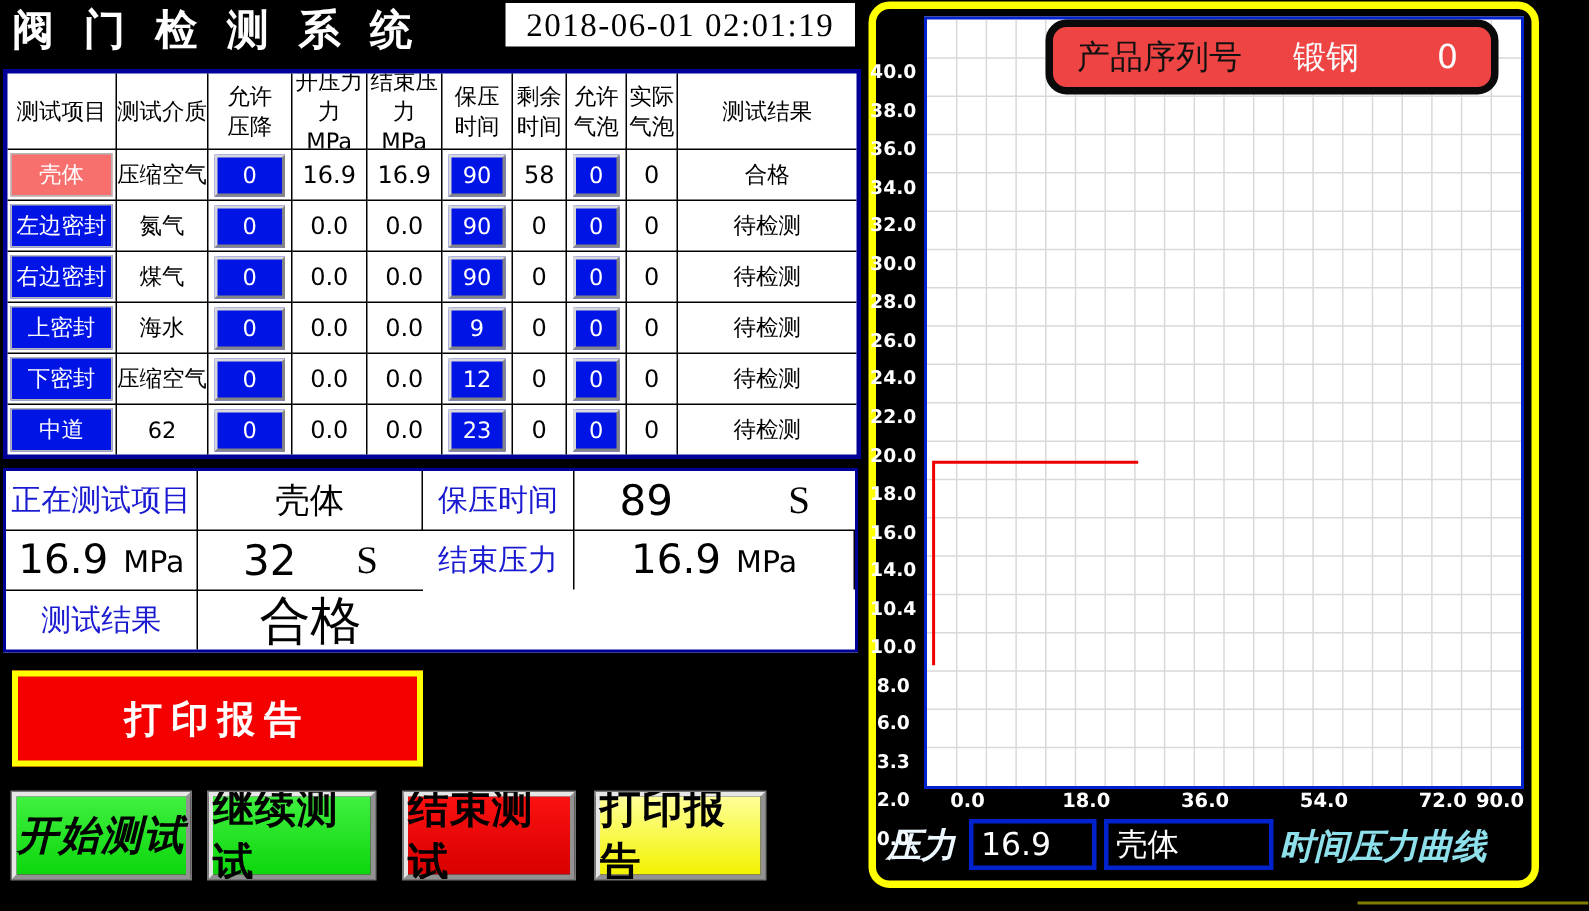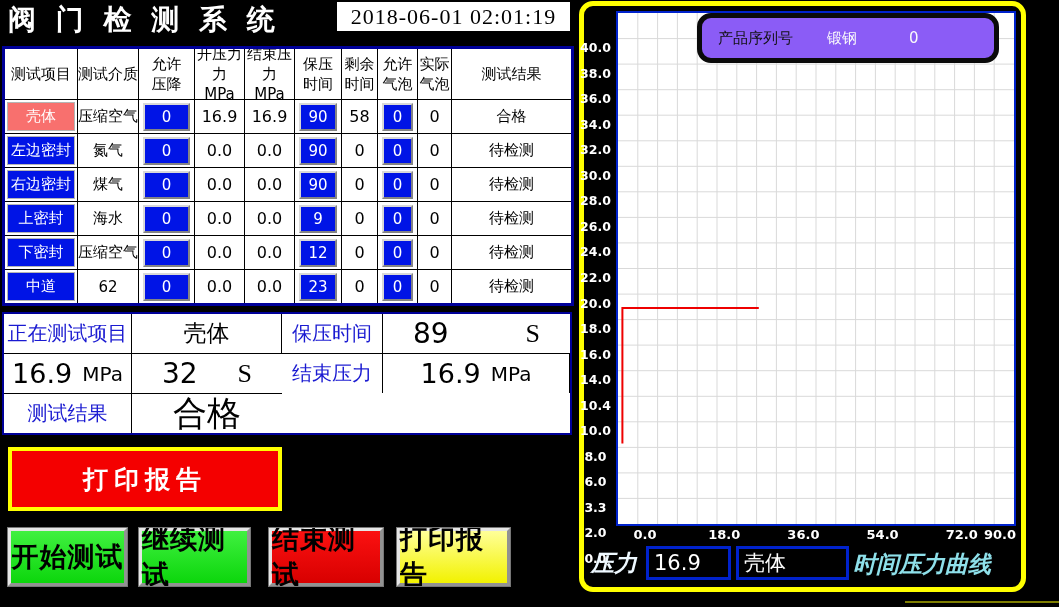--- a/index.html
+++ b/index.html
@@ -48,37 +48,37 @@
   .stime .unit{font-size:26px;font-family:"Liberation Serif",serif;}
   .sresult{font-size:34px;}
 
   
   #test-status-lamp{left:8px;top:447px;width:266px;height:56px;background:#f40000;
     border:4px solid #ffff00;display:flex;align-items:center;justify-content:center;
     color:#fff;font-weight:bold;font-size:25px;letter-spacing:6px;}
   .hmibtn{top:528px;height:52px;border:3px outset #e6e6e6;outline:1px solid #777;
     display:flex;align-items:center;justify-content:center;color:#000;font-weight:bold;
     font-size:27px;cursor:pointer;letter-spacing:1px;}
-  #btn-start{left:8px;width:113px;background:linear-gradient(180deg,#40f040,#0cd60c);}
+  #btn-start{left:8px;width:113px;background:linear-gradient(180deg,#40f040,#0cd60c);font-style:italic;}
   #btn-continue{left:139px;width:105px;background:linear-gradient(180deg,#40f040,#0cd60c);}
   #btn-stop{left:269px;width:108px;background:linear-gradient(180deg,#fb1111,#d80000);}
   #btn-print{left:397px;width:107px;background:linear-gradient(180deg,#ffff99,#f2f200);}
 
   
   #chart-panel{left:579px;top:1px;width:437px;height:581px;border:5px solid #ffff00;
     border-radius:14px;background:#000;}
   #plot-area{left:616px;top:11px;width:396px;height:511px;background:#fff;
     border:2px solid #0022cc;}
   .ytick{position:absolute;left:578px;width:35px;text-align:center;color:#fff;
     font-weight:bold;font-size:12.5px;margin-top:36px;}
   .xtick{position:absolute;top:527px;color:#fff;font-weight:bold;font-size:13px;
     transform:translateX(-50%);}
-  #serial-box{left:697px;top:13px;width:276px;height:40px;background:#8b5cf6;
+  #serial-box{left:697px;top:13px;width:276px;height:40px;background:#ef4444;
     border:5px solid #0a0a0a;border-radius:14px;display:flex;align-items:center;
-    padding-left:16px;font-size:15px;}
+    padding-left:16px;font-size:22px;}
   #serial-box .blk{color:#111;}
   #serial-box .wht{color:#fafafa;}
   #serial-material{margin-left:34px;}
   #serial-value{margin-left:52px;}
 
   
   .cyan-label{color:#8ee0ea;font-weight:bold;font-style:italic;font-size:23px;}
   #pressure-label{left:591px;top:548px;color:#eef8ff;}
   #curve-title{left:853px;top:549px;}
   .fbox{top:546px;height:28px;background:#000;border:3px solid #0022cc;color:#fff;

